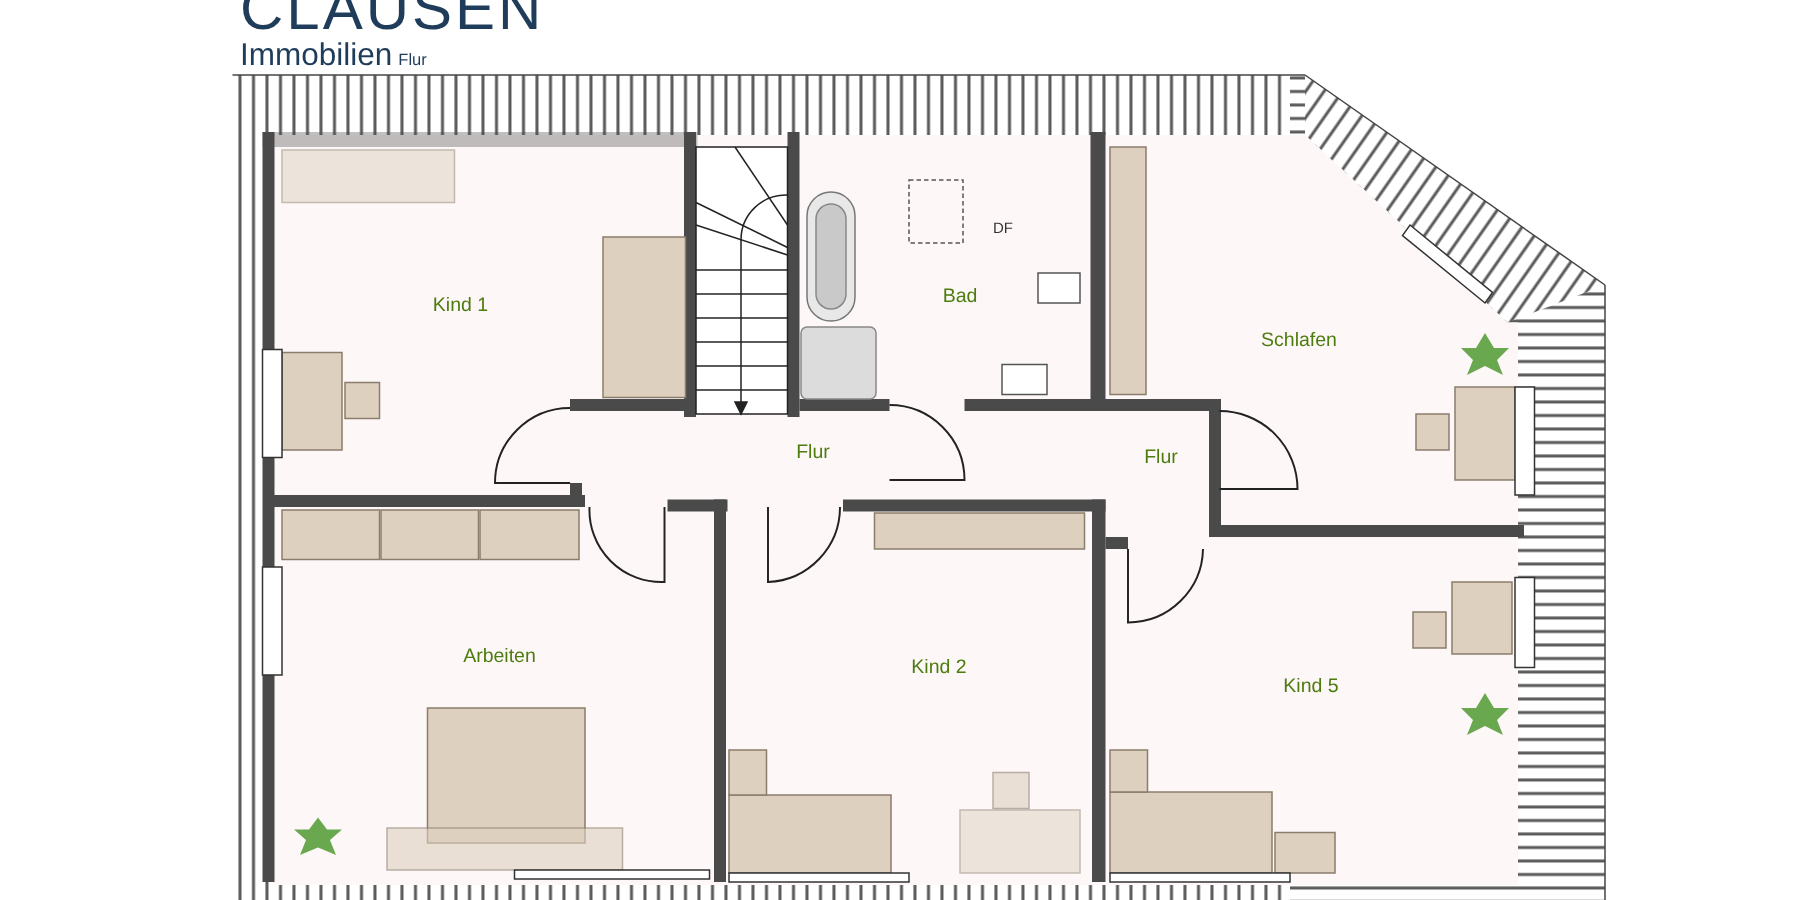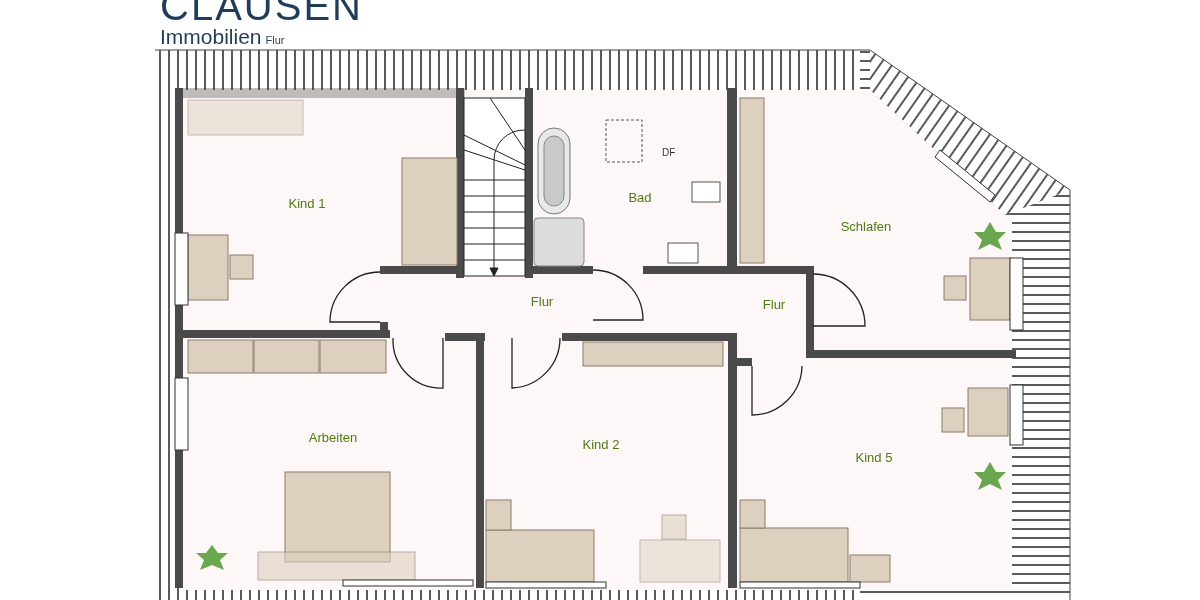--- a/index.html
+++ b/index.html
@@ -158,15 +158,15 @@
     <polygon points="212,545 218,553 228,553 220,560 224,570 212,565 200,570 204,560 196,553 206,553"></polygon>
   </g>
 </svg>
 
 <div class="room-label" style="left:307px;top:203px;">Kind 1</div>
 <div class="room-label" style="left:640px;top:197px;">Bad</div>
 <div class="room-label" style="left:866px;top:226px;">Schlafen</div>
 <div class="room-label" style="left:542px;top:301px;">Flur</div>
 <div class="room-label" style="left:774px;top:304px;">Flur</div>
 <div class="room-label" style="left:333px;top:437px;">Arbeiten</div>
-<div class="room-label" style="left:601px;top:444px;">Kind 2</div>
+<div class="room-label" style="left:626px;top:444px;">Kind 2</div>
 <div class="room-label" style="left:874px;top:457px;">Kind 5</div>
 <div class="df-label" style="left:622px;top:147px;margin-left:40px;">DF</div>
 
 </body></html>

